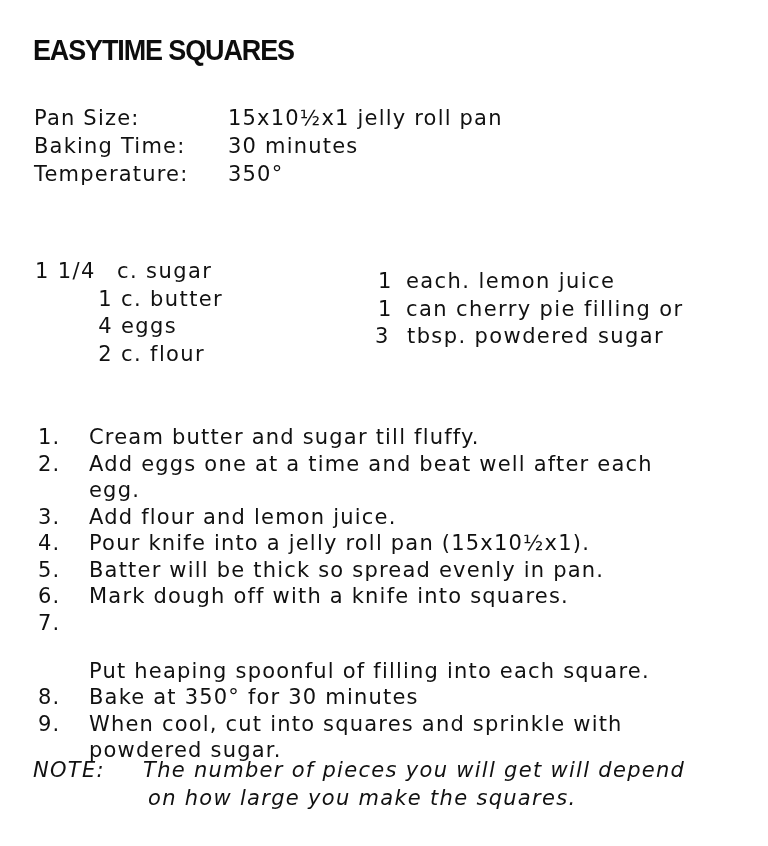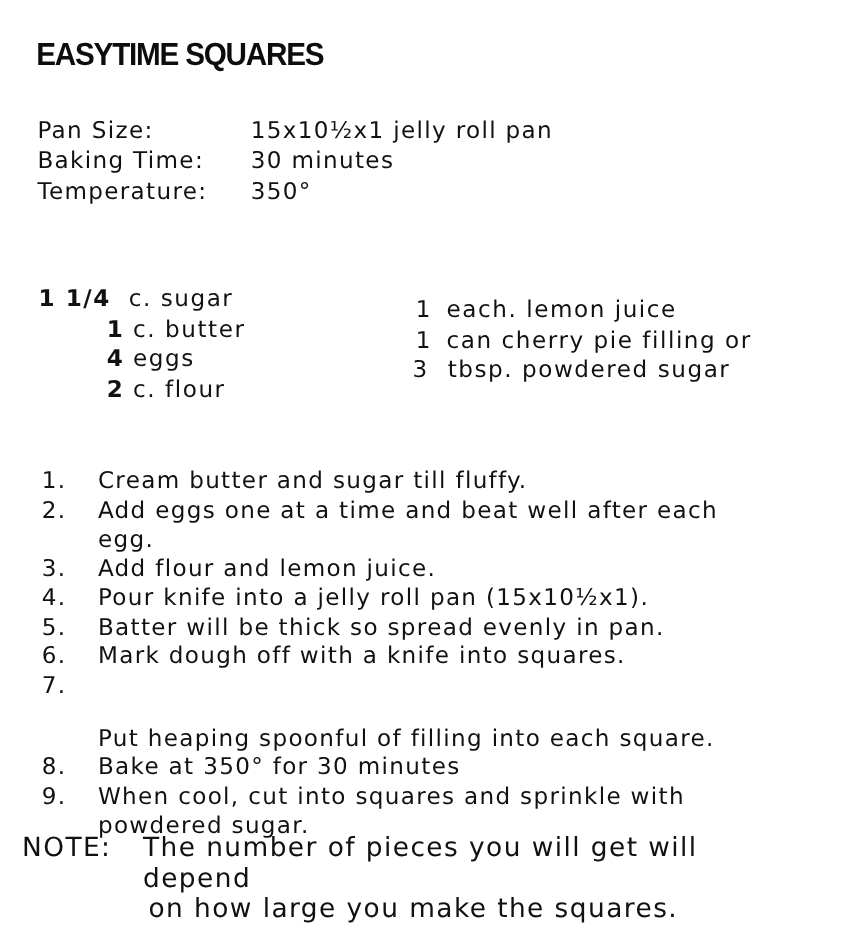--- a/index.html
+++ b/index.html
@@ -15,27 +15,27 @@
       transform: scaleX(0.93); transform-origin: left top;
     }
     .specs { position: absolute; left: 34px; top: 104px; font-size: 21px; line-height: 28px; letter-spacing: 1.2px; }
     .spec-row { display: flex; height: 28px; }
     .spec-label { width: 194px; white-space: nowrap; }
     .spec-value { white-space: nowrap; }
     .ing-col { position: absolute; top: 258px; font-size: 21px; line-height: 27px; letter-spacing: 1.4px; }
     .ing-left { left: 35px; }
     .ing-right { left: 375px; top: 268px; }
     .ing-row { display: flex; white-space: nowrap; height: 27.5px; }
-    .ing-qty-l { width: 78px; text-align: right; padding-right: 8px; font-weight: bold; }
+    .ing-qty-l { width: 78px; text-align: right; padding-right: 8px; }
     .ing-qty-r { width: 20px; padding-right: 8px; }
     .steps { position: absolute; left: 38px; top: 424px; font-size: 21px; line-height: 26.5px; letter-spacing: 1.2px; }
     .step { display: flex; }
     .step-num { width: 51px; flex: none; }
     .step-text { width: 620px; }
-    .note { position: absolute; left: 20px; top: 756px; font-size: 24px; line-height: 28px; letter-spacing: 1.3px; }
+    .note { position: absolute; left: 33px; top: 756px; font-size: 21px; line-height: 28px; letter-spacing: 1.3px; font-style: italic; }
     .note-row { display: flex; }
     .note-label { width: 110px; flex: none; }
     .note-text { width: 600px; }
     .note-text .line2 { display: block; padding-left: 5px; }
   </style>
 </head>
 <body>
 
 <h1 class="title" style="margin:0;">EASYTIME SQUARES</h1>
 

